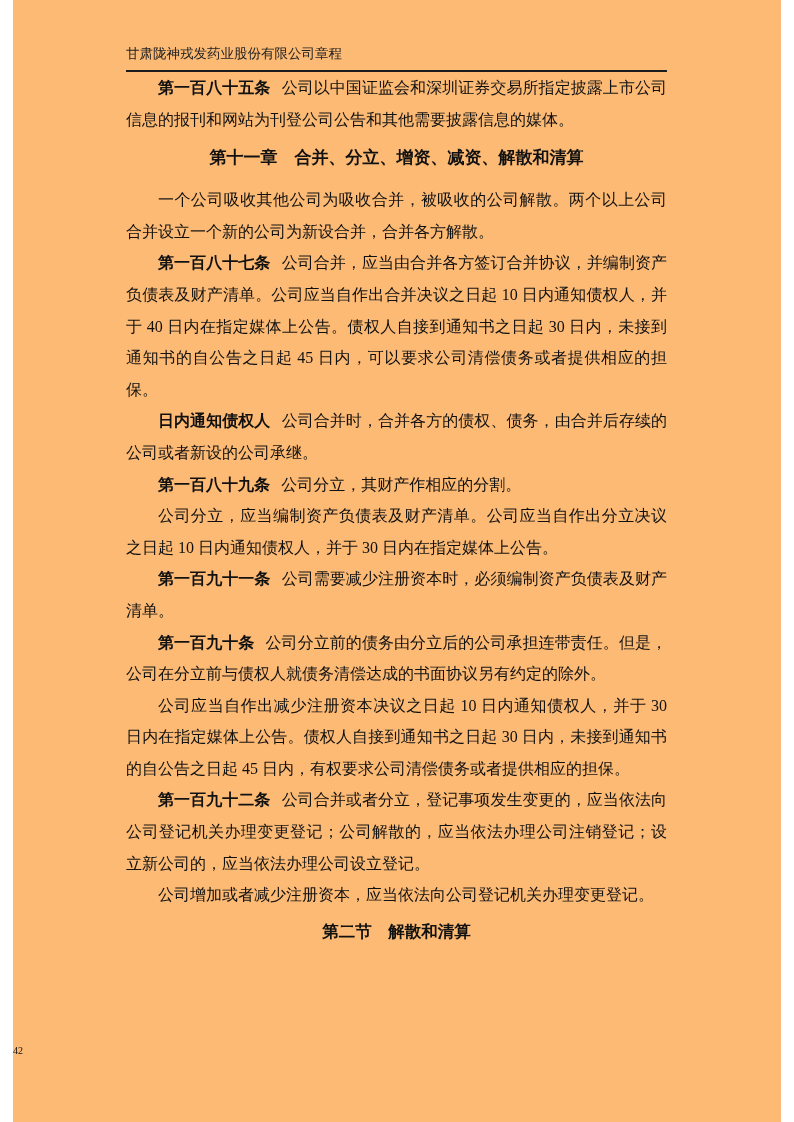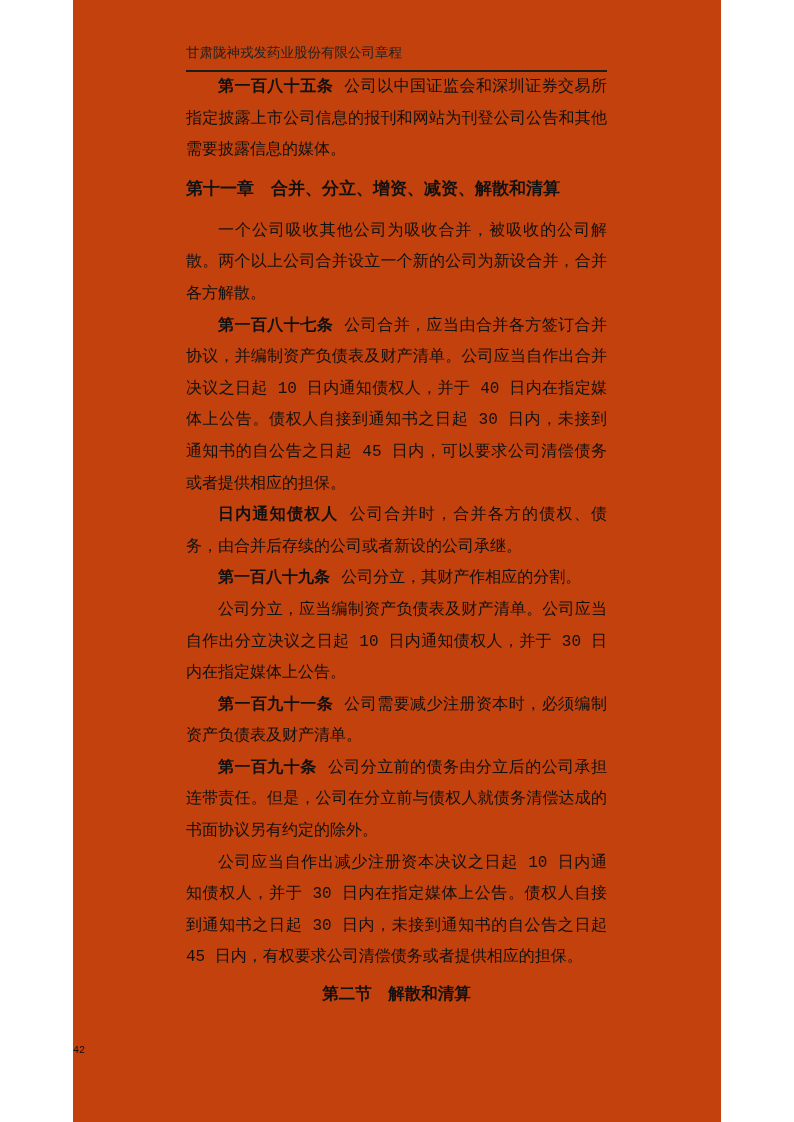--- a/index.html
+++ b/index.html
@@ -2,27 +2,27 @@
 <html><head>
 <meta charset="utf-8">
 <style>
   html, body {
     margin: 0;
     padding: 0;
     background: #ffffff;
   }
   .page {
     position: relative;
-    width: 648px;
+    width: 768px;
     height: 1122px;
     margin: 0 auto;
-    background: #c2410c;
+    background: #fdba74;
     box-sizing: border-box;
     padding: 44px 114px 0 113px;
-    font-family: Liberation Mono, monospace;
+    font-family: Liberation Serif, serif;
     color: #111111;
     overflow: hidden;
   }
   .doc-header {
     font-size: 13.5px;
     line-height: 19px;
     color: #222222;
     padding-bottom: 7px;
     border-bottom: 2px solid #1c1c1c;
   }
@@ -37,20 +37,21 @@
   }
   .num {
     font-weight: bold;
     margin-right: 0.7em;
   }
   .chapter {
     margin: 7px 0 10px 0;
     font-size: 17px;
     line-height: 32px;
     font-weight: bold;
+    text-align: center;
     text-indent: 0;
   }
   .section {
     margin: 0;
     font-size: 16.5px;
     line-height: 32px;
     font-weight: bold;
     text-align: center;
     text-indent: 0;
   }
@@ -93,21 +94,23 @@
 
     <p class="para">公司分立，应当编制资产负债表及财产清单。公司应当自作出分立决议之日起 10 日内通知债权人，并于 30 日内在指定媒体上公告。</p>
 
     <p class="para"><span class="num">第一百九十一条</span><span>公司需要减少注册资本时，必须编制资产负债表及财产清单。</span></p>
 
     <p class="para"><span class="num">第一百九十条</span><span>公司分立前的债务由分立后的公司承担连带责任。但是，公司在分立前与债权人就债务清偿达成的书面协议另有约定的除外。</span></p>
 
     <p class="para">公司应当自作出减少注册资本决议之日起 10 日内通知债权人，并于 30 日内在指定媒体上公告。债权人自接到通知书之日起 30 日内，未接到通知书的自公告之日起 45 日内，有权要求公司清偿债务或者提供相应的担保。</p>
 
 
+    <p class="para"><span class="num">第一百九十二条</span><span>公司合并或者分立，登记事项发生变更的，应当依法向公司登记机关办理变更登记；公司解散的，应当依法办理公司注销登记；设立新公司的，应当依法办理公司设立登记。</span></p>
 
+    <p class="para">公司增加或者减少注册资本，应当依法向公司登记机关办理变更登记。</p>
 
     <h3 class="section section-last">第二节　解散和清算</h3>
 
   </div>
 
   <div class="page-footer">42</div>
 
 </div>
 
 </body></html>

